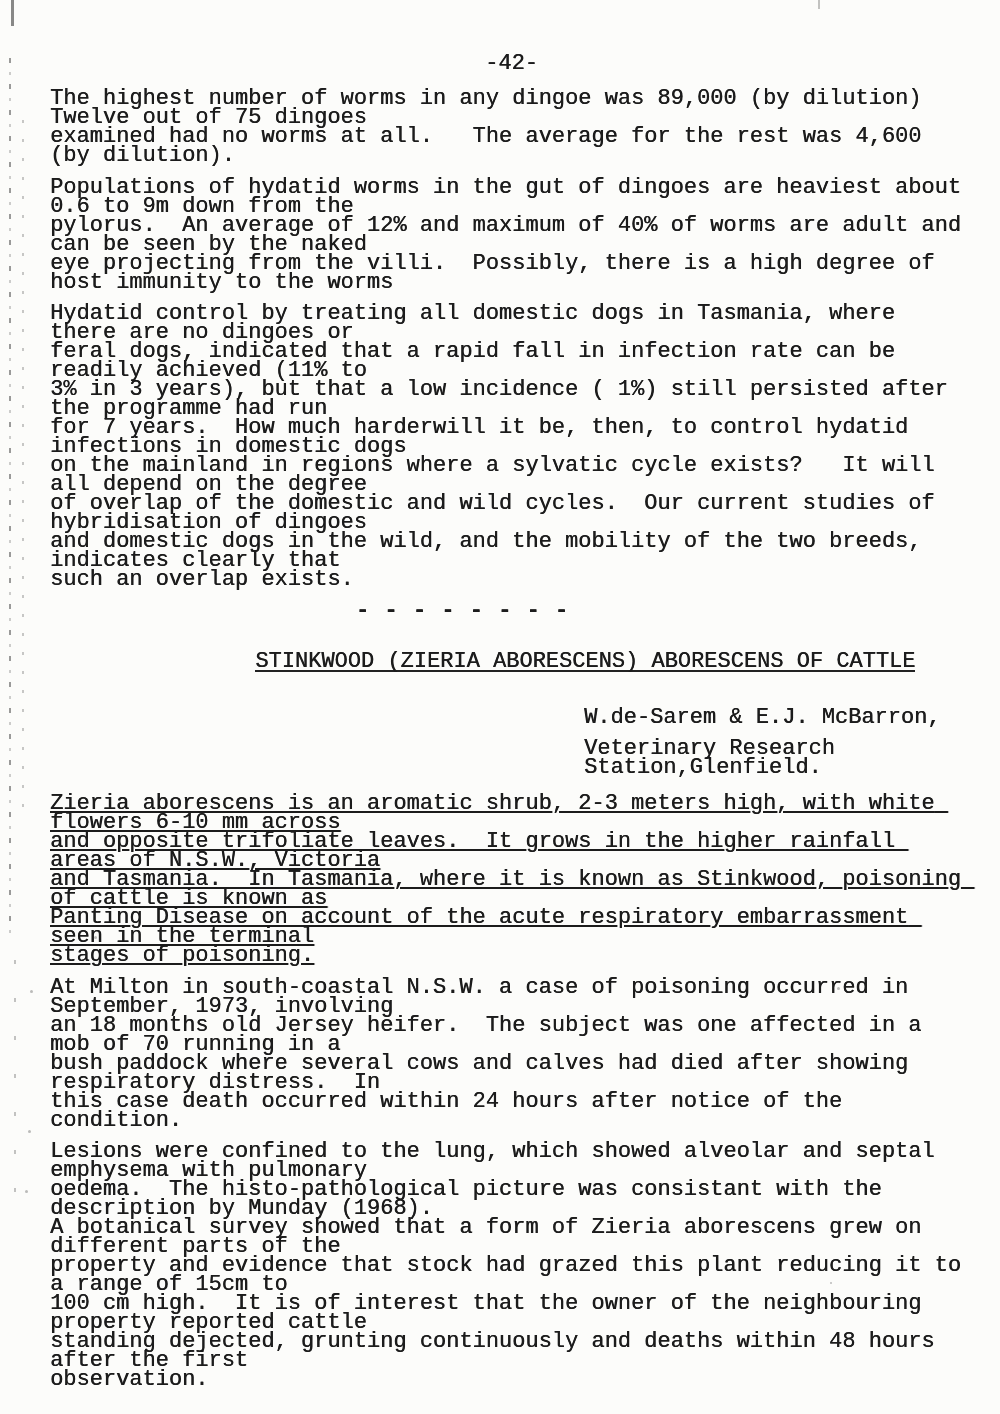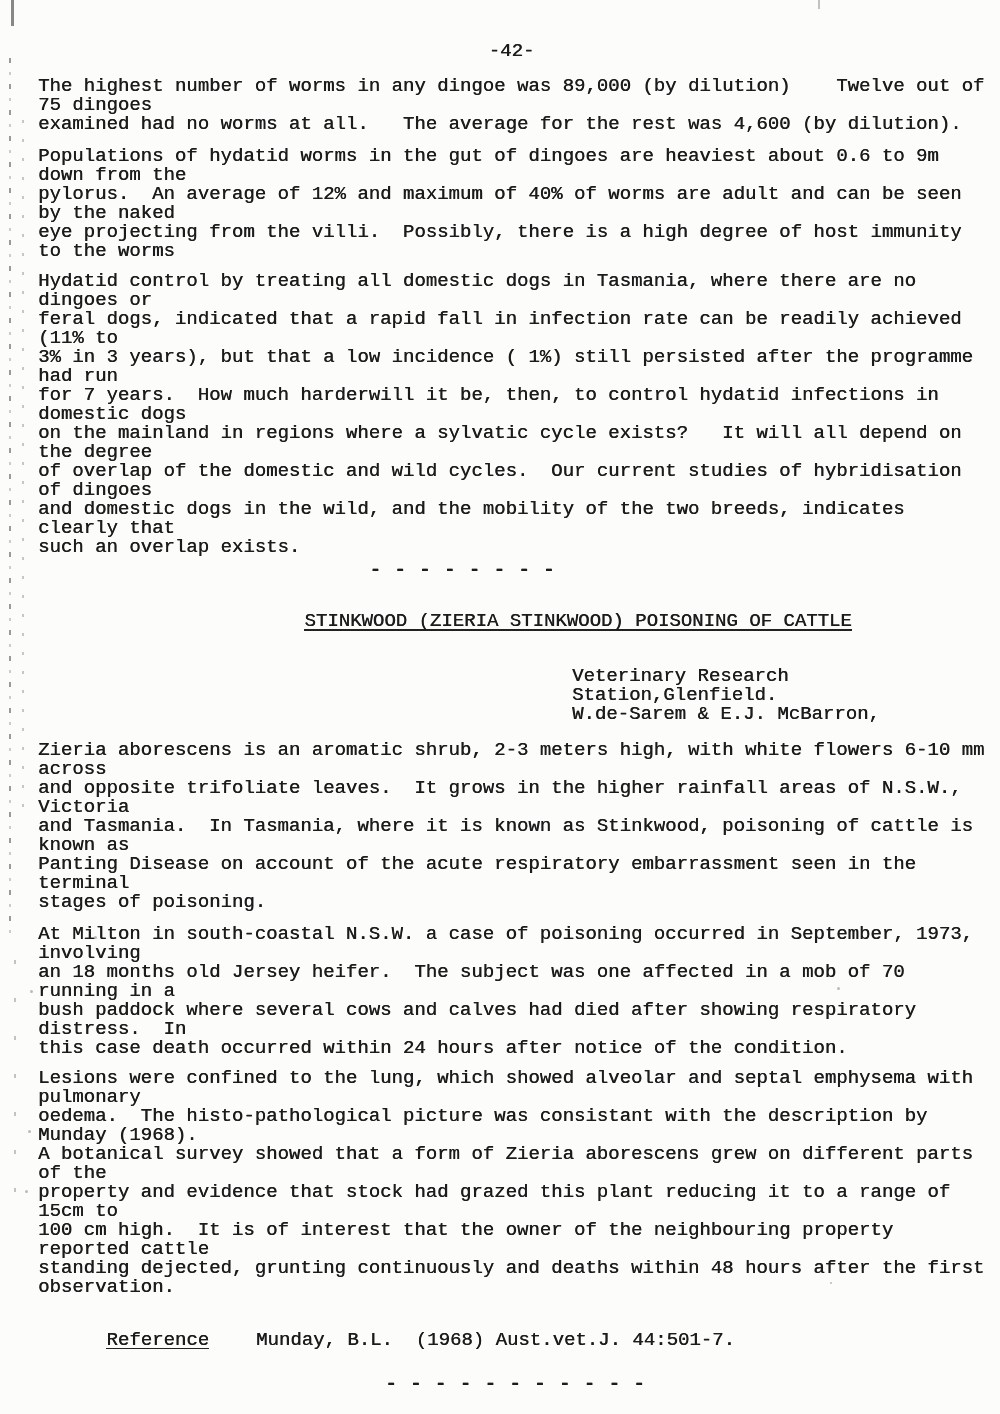--- a/index.html
+++ b/index.html
@@ -9,32 +9,32 @@
     height: 1414px;
     margin: 0 auto;
     background: #fcfcfa;
     overflow: hidden;
     font-family: "Liberation Mono", "DejaVu Sans Mono", monospace;
     color: #1c1c1c;
   }
   .content { padding: 42px 15px 0 38px; }
 
   .typetext {
-    margin: 0;
-    font-size: 19px;
+    margin: 12px;
+    font-size: 22px;
     line-height: 19px;
     white-space: pre-wrap;
     text-shadow: 0.4px 0 0 currentColor;
   }
   .page-number { text-align: center; }
 
   .para-1 { margin-top: 16px; }
   .para-2 { margin-top: 13px; }
   .para-3 { margin-top: 11px; }
-  .para-4 { margin-top: 17px; }
+  .para-4 { margin-top: 17px; text-decoration: underline; }
   .para-5 { margin-top: 13px; }
   .para-6 { margin-top: 11px; }
   .para-7 { margin-top: 12px; }
 
   .separator {
     text-align: center;
     font-weight: bold;
     letter-spacing: 1px;
     position: relative;
   }
@@ -125,27 +125,27 @@
 for 7 years.  How much harderwill it be, then, to control hydatid infections in domestic dogs
 on the mainland in regions where a sylvatic cycle exists?   It will all depend on the degree
 of overlap of the domestic and wild cycles.  Our current studies of hybridisation of dingoes
 and domestic dogs in the wild, and the mobility of the two breeds, indicates clearly that
 such an overlap exists.</p>
 
     <div class="typetext separator separator-top">- - - - - - - -</div>
 
     <div class="title-block">
       <div class="typetext title-line title-line-1">
-        <span class="u-line">STINKWOOD (ZIERIA STINKWOOD) POISONING OF CATTLE</span>
+        <span class="u-line">STINKWOOD (ZIERIA ABORESCENS) ABORESCENS OF CATTLE</span>
       </div>
     </div>
 
     <div class="authors-block">
+      <div class="typetext">W.de-Sarem &amp; E.J. McBarron,</div>
       <div class="typetext">Veterinary Research Station,Glenfield.</div>
-      <div class="typetext">W.de-Sarem &amp; E.J. McBarron,</div>
     </div>
 
     <p class="typetext para-4">Zieria aborescens is an aromatic shrub, 2-3 meters high, with white flowers 6-10 mm across
 and opposite trifoliate leaves.  It grows in the higher rainfall areas of N.S.W., Victoria
 and Tasmania.  In Tasmania, where it is known as Stinkwood, poisoning of cattle is known as
 Panting Disease on account of the acute respiratory embarrassment seen in the terminal
 stages of poisoning.</p>
 
     <p class="typetext para-5">At Milton in south-coastal N.S.W. a case of poisoning occurred in September, 1973, involving
 an 18 months old Jersey heifer.  The subject was one affected in a mob of 70 running in a

